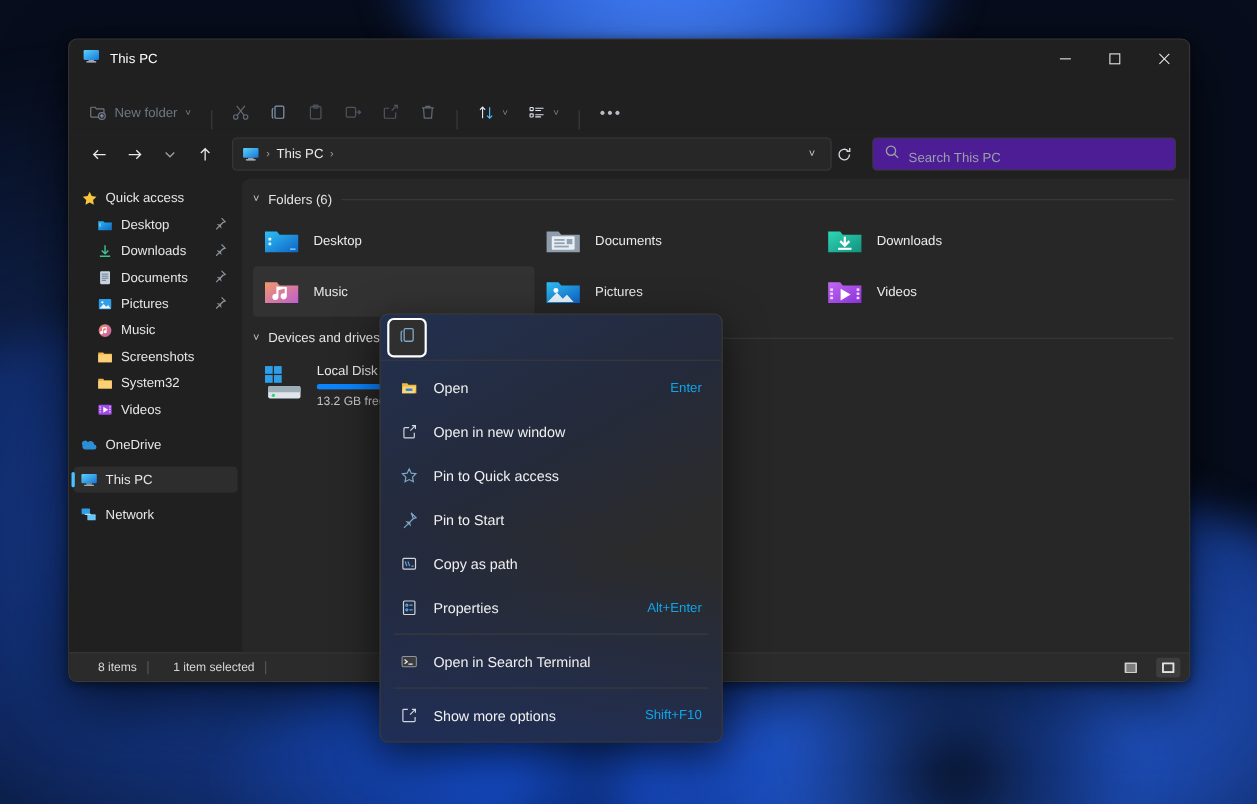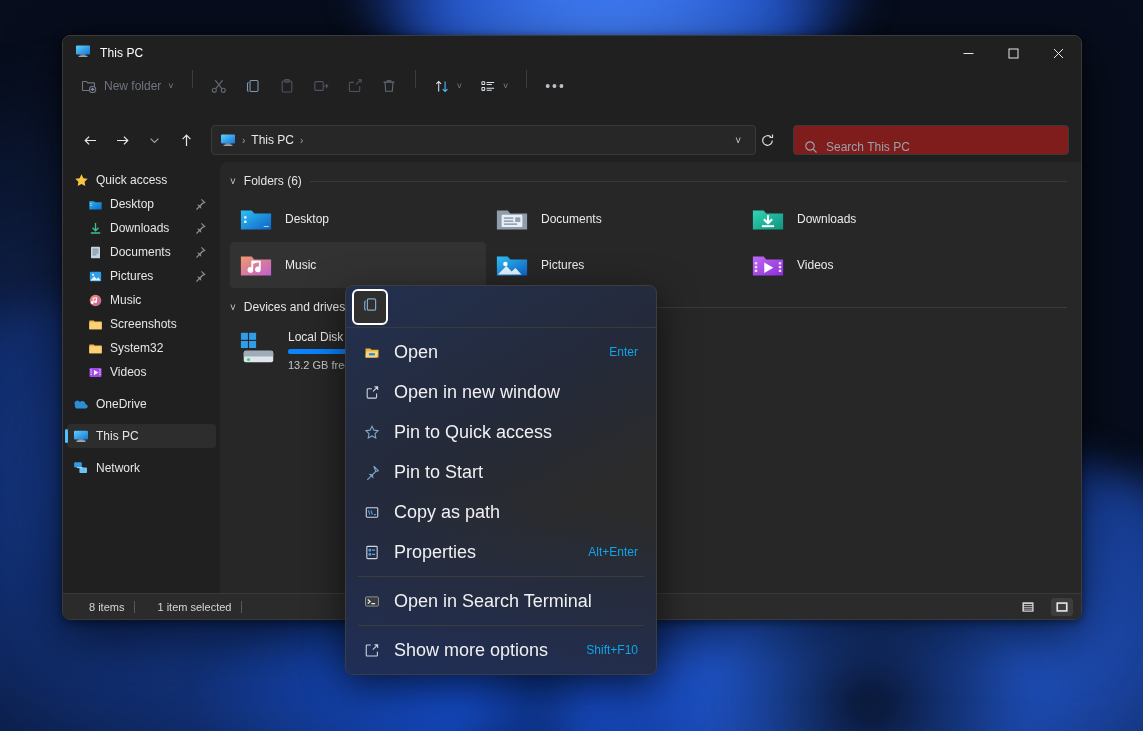--- a/index.html
+++ b/index.html
@@ -94,21 +94,21 @@
     width: 45px; height: 34px;
     display: flex; align-items: center; justify-content: center;
     color: #e6e6e6;
   }
   .win-btn svg { display: block; }
 
   
   .toolbar {
     height: 48px; flex: 0 0 48px;
     background: #202020;
-    display: flex; align-items: flex-start;
+    display: flex; align-items: flex-end;
     padding: 0 10px;
     gap: 2px;
   }
   .tb-item {
     height: 32px;
     display: flex; align-items: center; gap: 7px;
     padding: 0 8px;
     border-radius: 4px;
     color: #6f7680;
     font-size: 12px;
@@ -143,25 +143,25 @@
     min-width: 0;
   }
   .bc-seg { font-size: 12px; color: #e8e8e8; white-space: nowrap; }
   .bc-chev { font-size: 10px; color: #9aa0a8; padding: 0 2px; }
   .bc-spacer { flex: 1 1 auto; }
   .bc-drop { color: #c9ced6; font-size: 10px; padding: 0 8px; }
   .bc-refresh { color: #d8dce1; padding: 0 6px 0 2px; display:flex; align-items:center;}
   .searchbox {
     width: 276px; height: 30px; flex: 0 0 276px;
     margin-left: 10px;
-    background: #7f1d1d;
+    background: #4c1d95;
     border: 1px solid #3a3a3a;
     border-radius: 4px;
-    display: flex; align-items: flex-start; gap: 8px;
-    padding: 14px 10px;
+    display: flex; align-items: flex-end; gap: 8px;
+    padding: 4px 10px;
   }
   .search-ph { font-size: 12px; color: #9aa0a8; }
 
   
   .body { flex: 1 1 auto; display: flex; min-height: 0; background: #202020;}
   .sidebar {
     width: 157px; flex: 0 0 157px;
     background: #202020;
     padding-top: 6px;
     overflow: hidden;
@@ -279,21 +279,21 @@
   .ctx-list { position: relative; padding: 4px 0 0 0; }
   .ctx-item {
     height: 40px;
     display: flex; align-items: center;
     padding: 0 14px 0 14px;
     gap: 14px;
     margin: 0 4px;
     border-radius: 4px;
   }
   .ctx-ico { width: 16px; height: 16px; flex: 0 0 16px; display:flex; align-items:center; justify-content:center; }
-  .ctx-label { font-size: 18px; color: #f0f0f0; white-space: nowrap; }
+  .ctx-label { font-size: 13px; color: #f0f0f0; white-space: nowrap; }
   .ctx-accel { margin-left: auto; font-size: 12px; color: #0ea5e9; }
   .ctx-sep { height: 1px; background: #3c3c3c; margin: 4px 12px; }
 </style>
 </head>
 <body>
 
 <div id="desktop">
   <div class="bloom bl-left-glow"></div>
   <div class="bloom bl-top"></div>
   <div class="bloom bl-topedge"></div>

